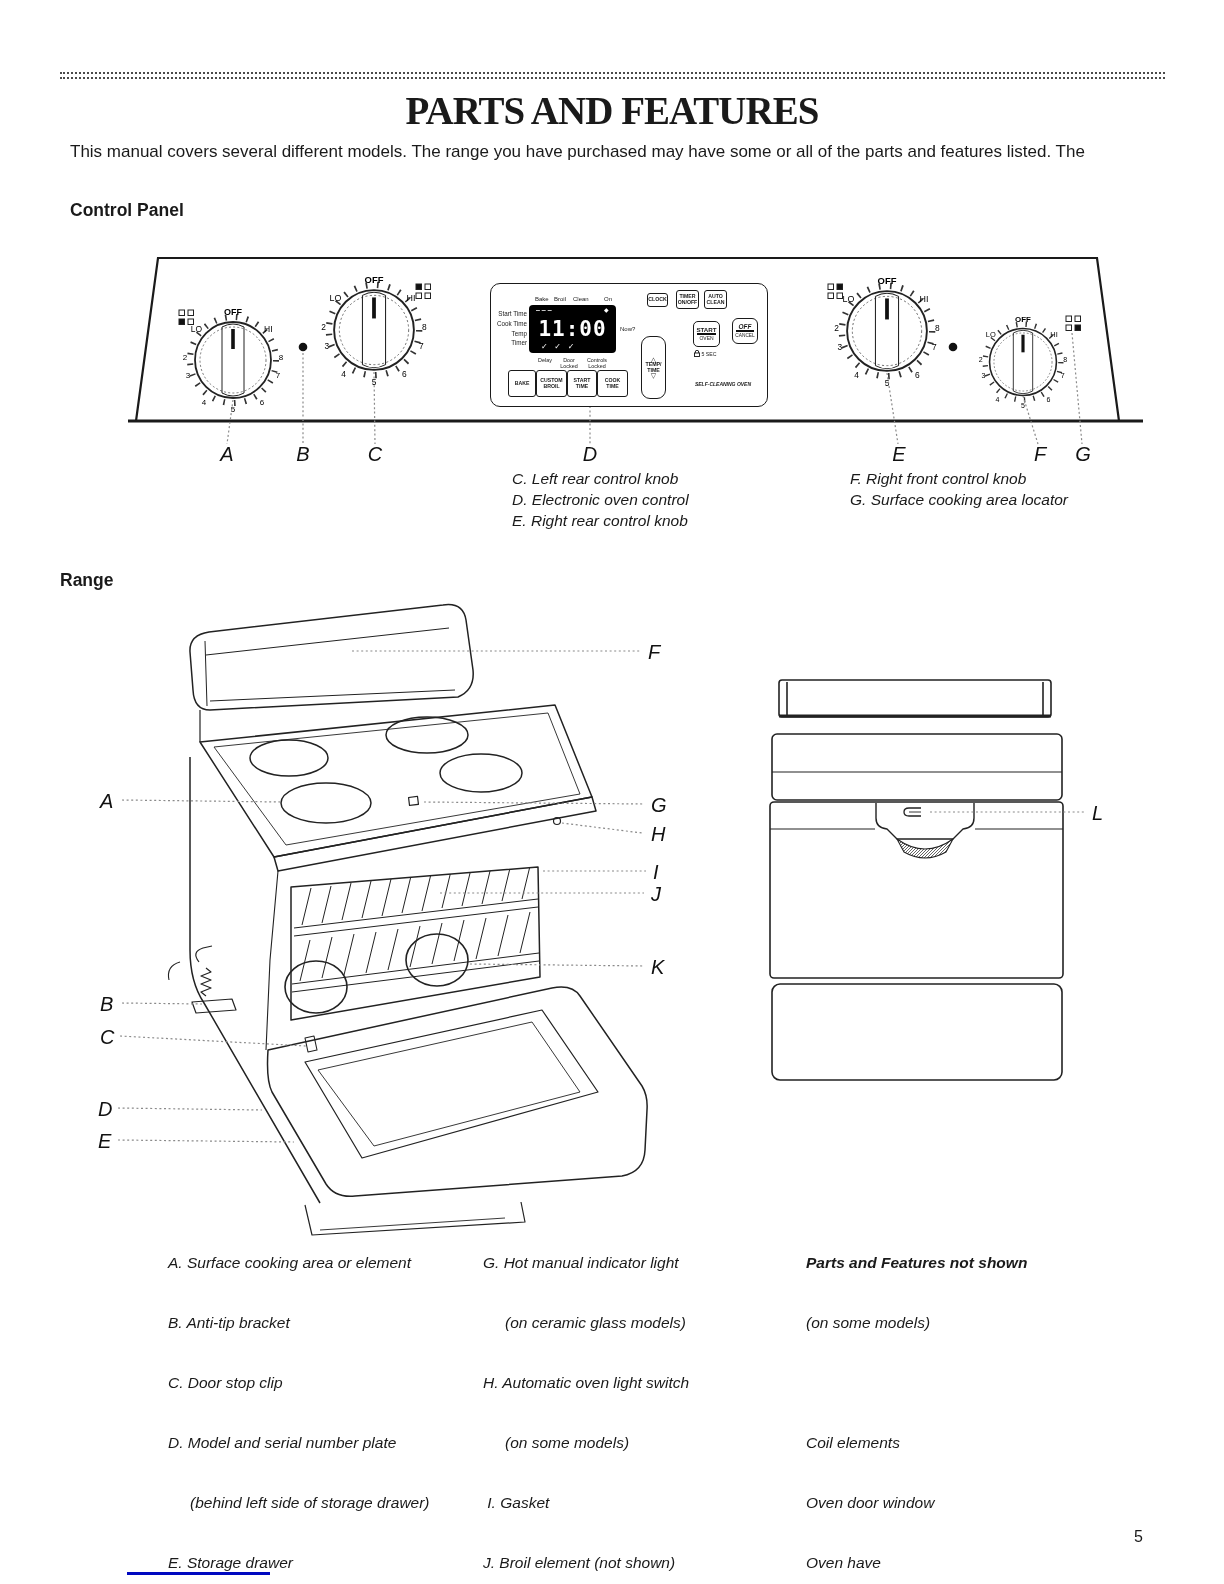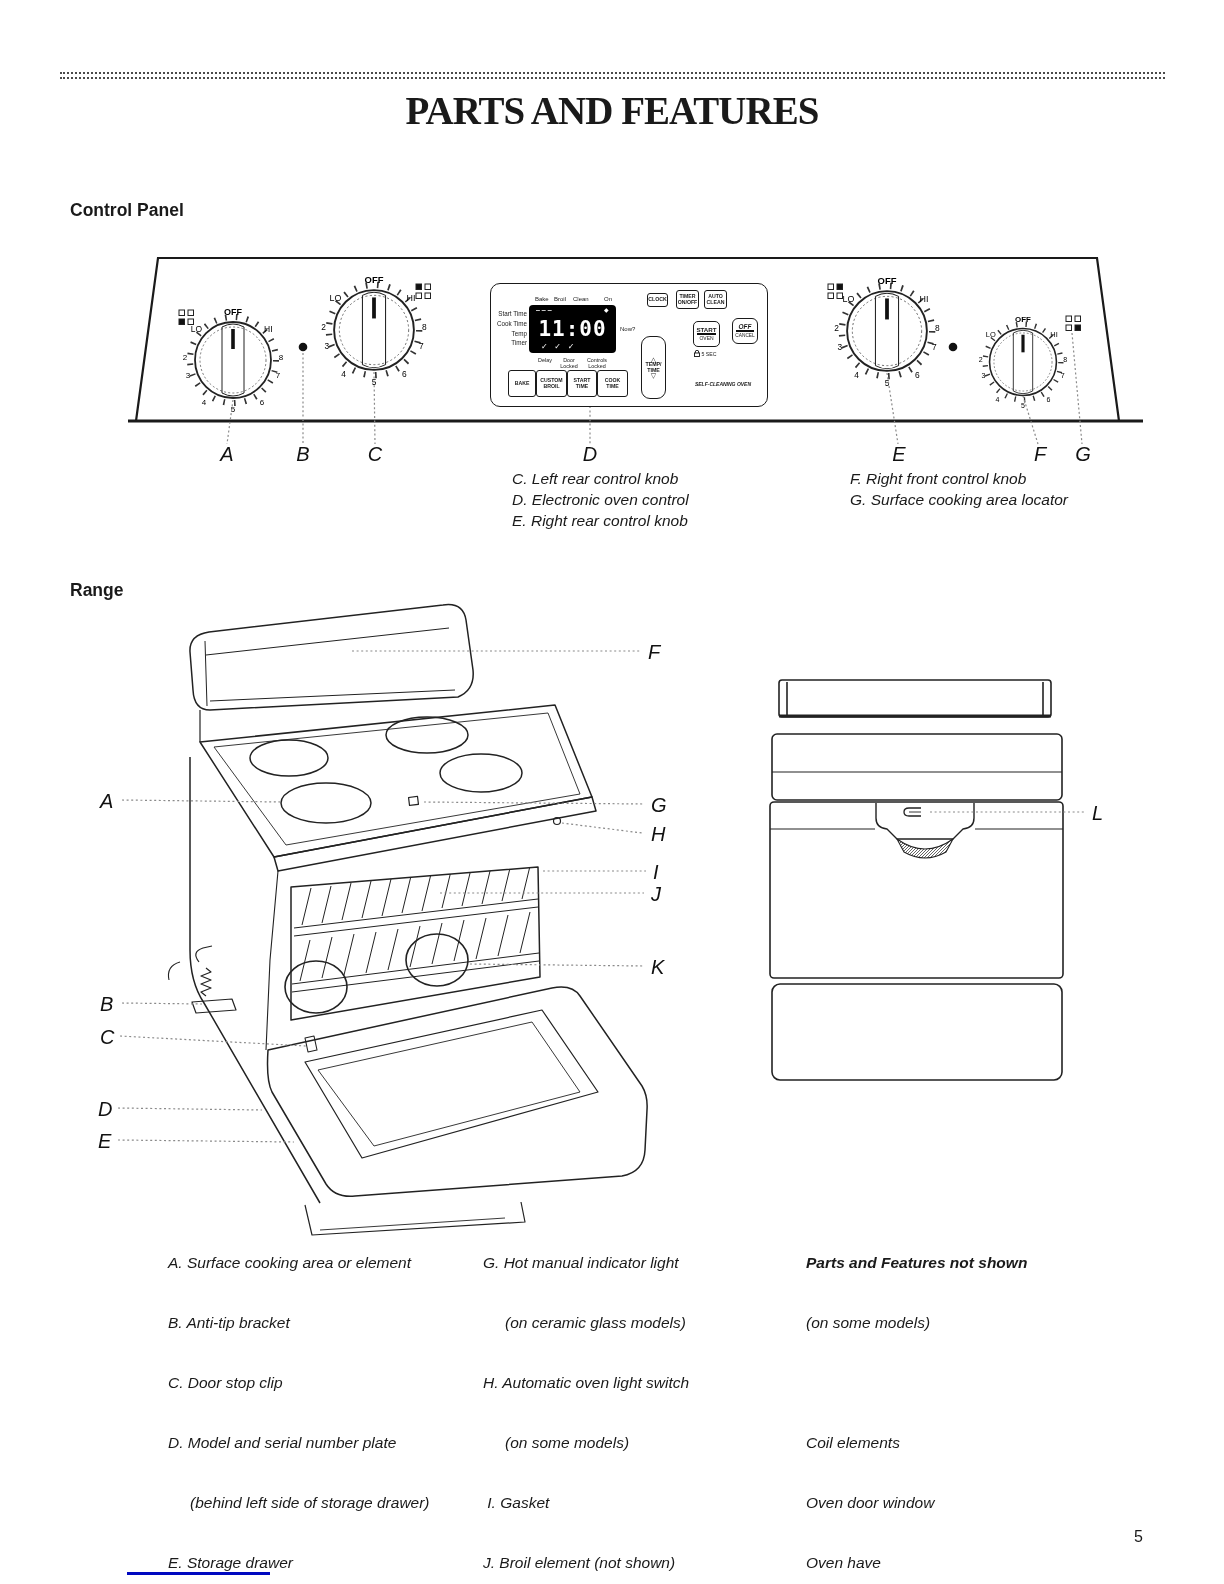--- a/index.html
+++ b/index.html
@@ -34,20 +34,21 @@
 </head>
 <body>
 
 <div class="page">
 
   <div class="abs rule" style="left:60px;top:72px;width:1105px;"></div>
 
   <div class="abs title" style="left:0;top:86px;">PARTS AND FEATURES</div>
 
   <div class="abs intro" style="left:70px;top:140px;width:1090px;">
+    <span>This manual covers several different models. The range you have purchased may have some or all of the parts and features listed. The</span>
   </div>
 
   <div class="abs h2" style="left:70px;top:200px;text-align:center;">Control Panel</div>
 
   <svg class="abs" style="left:0;top:248px;" width="1224" height="222" viewBox="0 248 1224 222">
     <defs>
       <g id="knob">
         <circle r="43" fill="none" stroke="#333" stroke-width="6" stroke-dasharray="1.6 9.2"></circle>
         <circle r="38" fill="#fff" stroke="#222" stroke-width="1.8"></circle>
         <circle r="33" fill="none" stroke="#555" stroke-width=".8" stroke-dasharray="2 2.2"></circle>
@@ -190,21 +191,21 @@
   <div class="abs leg" style="left:512px;top:468px;width:330px;">
     <div>C. Left rear control knob</div>
     <div>D. Electronic oven control</div>
     <div>E. Right rear control knob</div>
   </div>
   <div class="abs leg" style="left:850px;top:468px;width:330px;">
     <div>F. Right front control knob</div>
     <div>G. Surface cooking area locator</div>
   </div>
 
-  <div class="abs h2" style="left:70px;top:570px;margin-top:10px;">Range</div>
+  <div class="abs h2" style="left:60px;top:570px;">Range</div>
 
   <svg class="abs" style="left:0;top:595px;" width="1224" height="660" viewBox="0 595 1224 660">
     <defs>
       <clipPath id="cavityClip">
           <path d="M291,887 L538,867 L540,977 L291,1020 Z"></path>
         </clipPath>
     </defs>
 
     <g fill="none" stroke="#222" stroke-width="1.5" stroke-linejoin="round">
 

